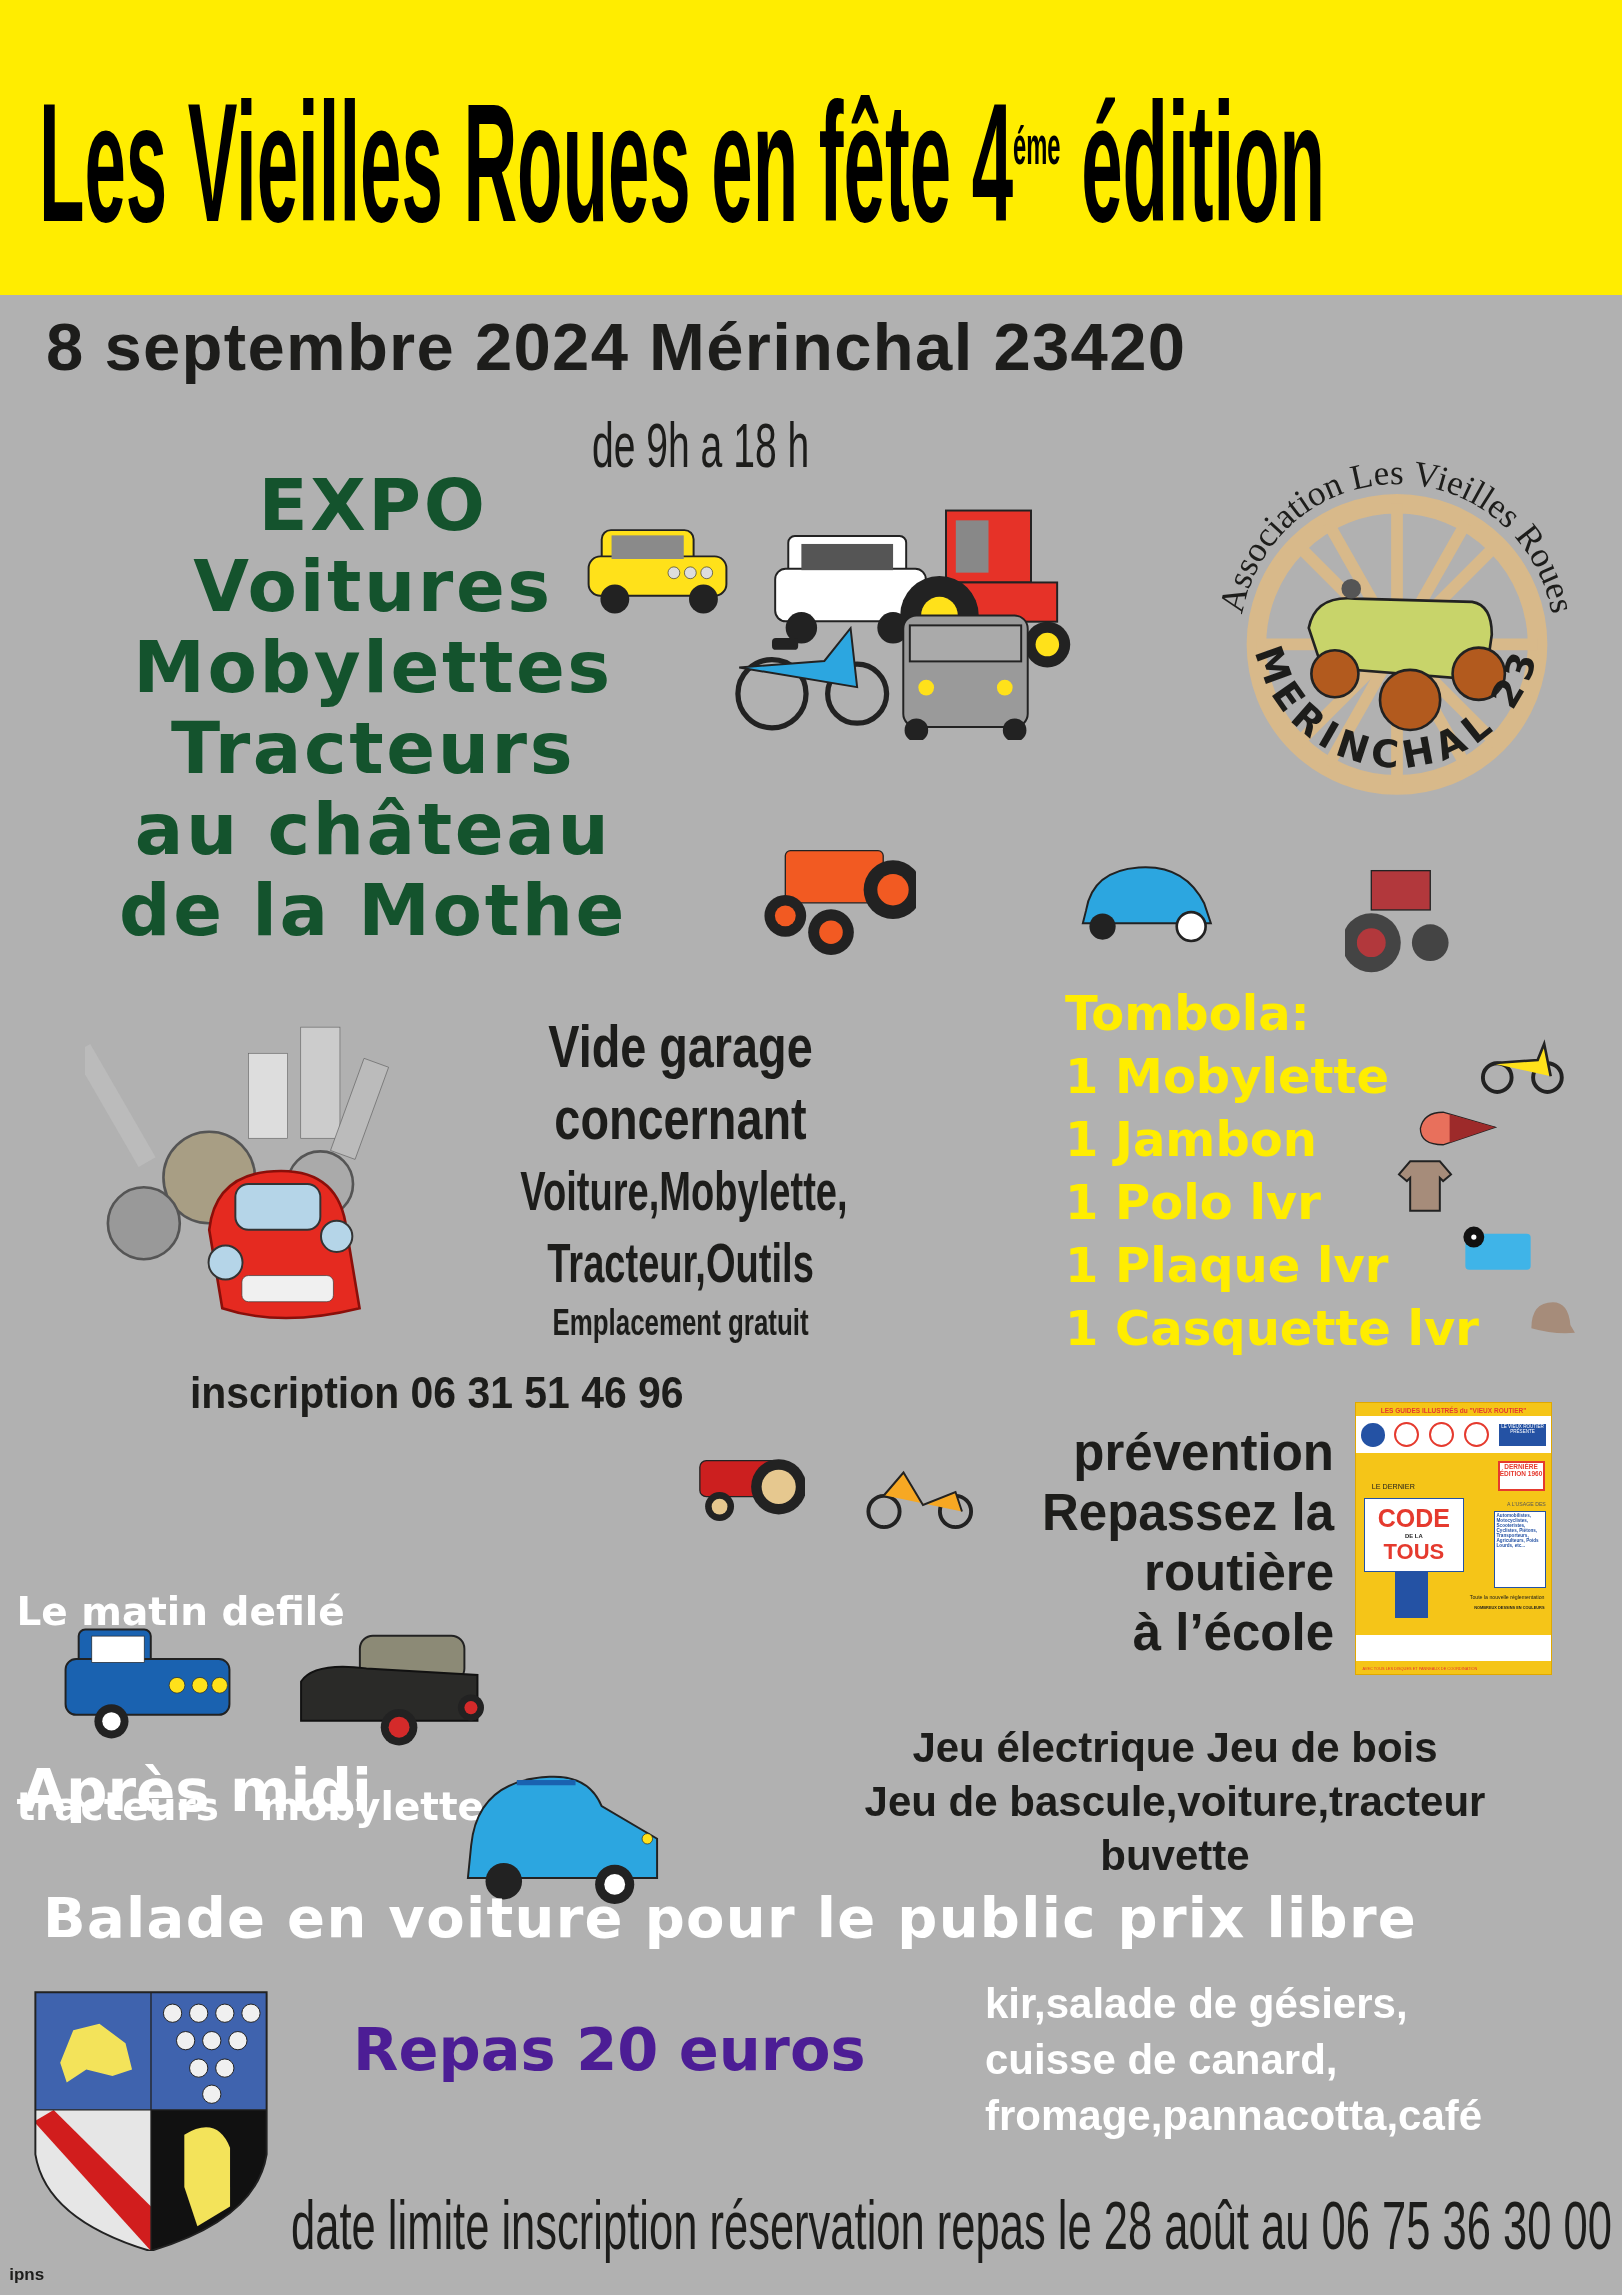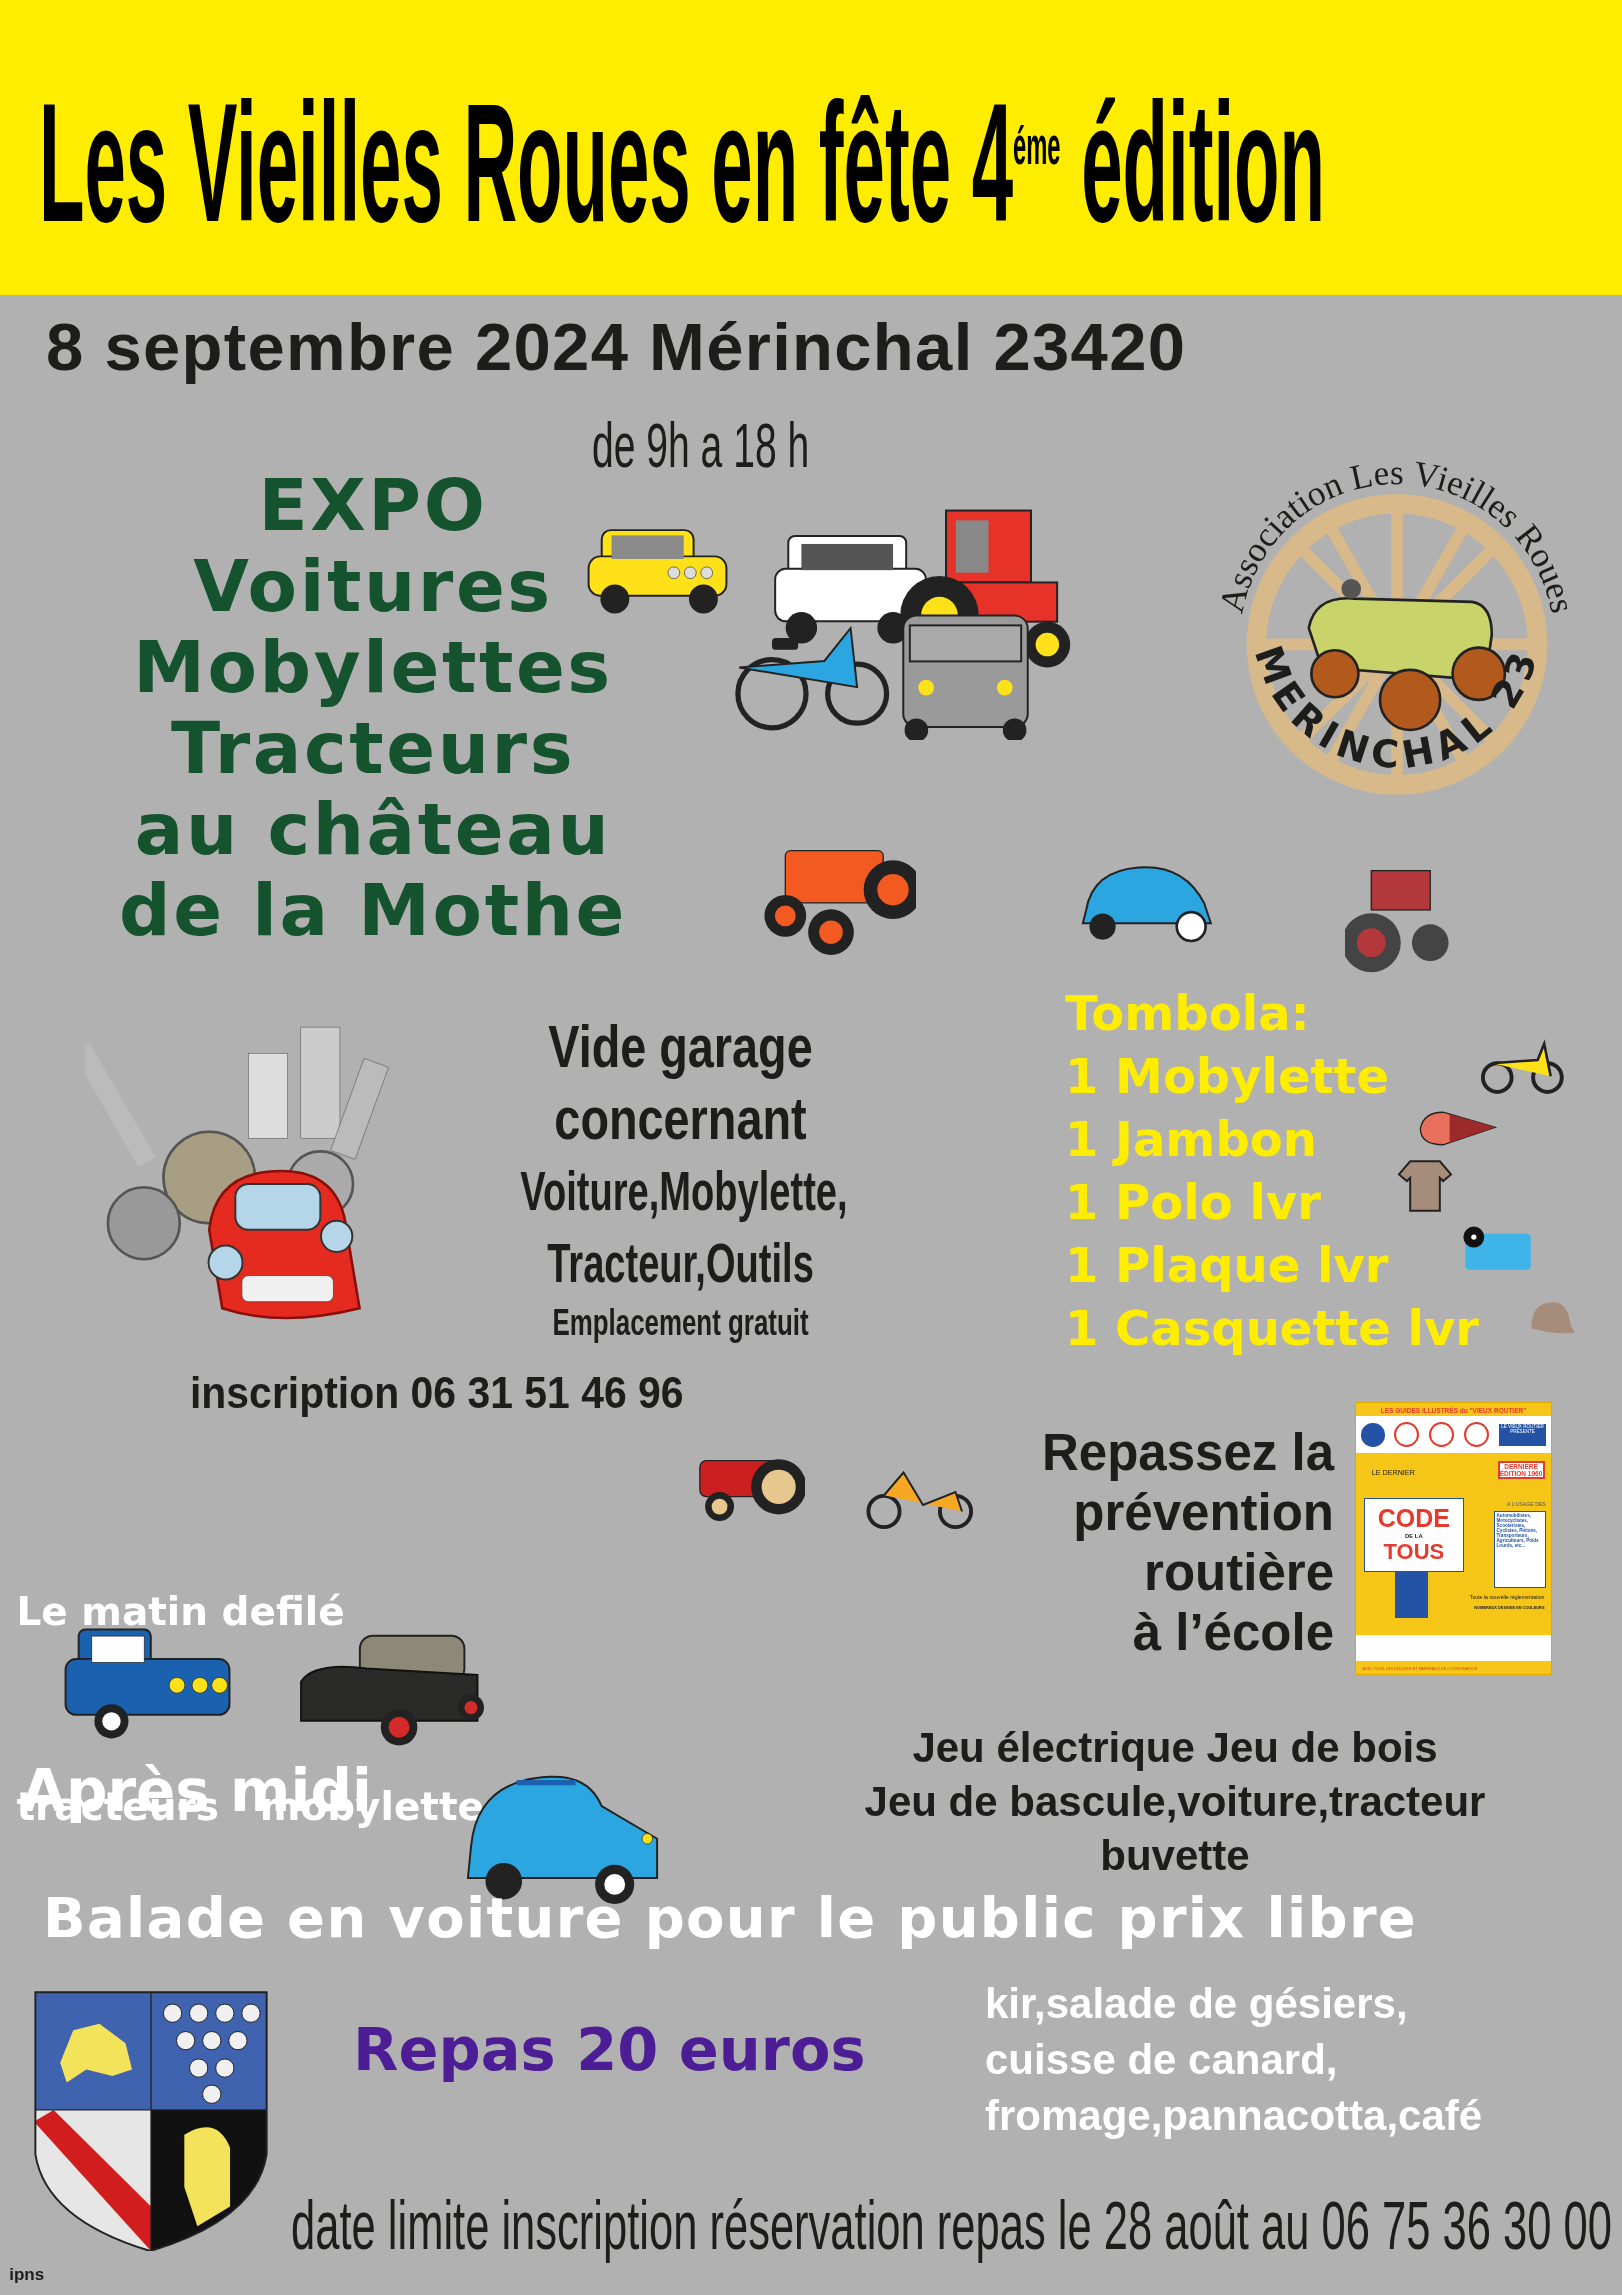--- a/index.html
+++ b/index.html
@@ -277,36 +277,36 @@
   <circle cx="135" cy="50" r="42" fill="#222"></circle>
     <circle cx="135" cy="50" r="26" fill="#e6c88f"></circle>
 </svg>
 <svg class="abs" style="left:864px;top:1466px" width="118" height="65" viewBox="0 0 180 100">
   <circle cx="30" cy="70" r="24" fill="none" stroke="#222" stroke-width="6"></circle>
   <circle cx="140" cy="70" r="24" fill="none" stroke="#222" stroke-width="6"></circle>
   <path d="M30,45 L60,10 L90,60 L140,40 L150,70" fill="#f7a823" stroke="#222" stroke-width="3"></path>
 </svg>
 
 <div class="abs prevention">
+  <div>prévention</div>
   <div>Repassez la</div>
-  <div>prévention</div>
   <div>routière</div>
   <div>à l’école</div>
 </div>
 <div class="abs codebook">
   <div style="font-size:6.5px;color:#e53a2e;text-align:center;font-weight:bold;margin-top:3.9px;">LES GUIDES ILLUSTRÉS du "VIEUX ROUTIER"</div>
   <div style="background:#fff;height:37px;margin:2.6px 0;display:flex;align-items:center;justify-content:space-around;">
     <div style="width:23.6px;height:23.6px;border-radius:50%;background:#2452a4;"></div>
     <div style="width:21px;height:21px;border-radius:50%;border:2.6px solid #e53a2e;"></div>
     <div style="width:21px;height:21px;border-radius:50%;border:2.6px solid #e53a2e;"></div>
     <div style="width:21px;height:21px;border-radius:50%;border:2.6px solid #e53a2e;"></div>
     <div style="width:47px;height:22px;background:#2452a4;color:#fff;font-size:4.6px;text-align:center;">LE VIEUX ROUTIER PRÉSENTE</div>
   </div>
   <div style="display:flex;justify-content:space-between;padding:5.2px 6.5px 0 15.7px;font-size:7.2px;">
-    <span style="margin-top:7px;">LE DERNIER</span>
+    <span style="margin-top:21px;">LE DERNIER</span>
     <span style="width:43px;border:2px solid #e53a2e;background:#fff;color:#e53a2e;font-weight:bold;font-size:6.5px;text-align:center;">DERNIÈRE ÉDITION 1960</span>
   </div>
   <div style="position:absolute;left:7.9px;top:95px;width:98px;height:72px;background:#fff;border:1.3px solid #2452a4;text-align:center;color:#e53a2e;font-weight:bold;">
     <div style="font-size:25px;line-height:29px;margin-top:5.2px;text-align:center;">CODE</div>
     <div style="font-size:5.9px;color:#222;">DE LA</div>
     <div style="font-size:22px;line-height:25px;">TOUS</div>
   </div>
   <div style="position:absolute;left:39px;top:169px;width:33px;height:46px;background:#2452a4;"></div>
   <div style="position:absolute;right:5.2px;top:98px;font-size:5.2px;color:#555;">A L'USAGE DES</div>
   <div style="position:absolute;right:5.2px;top:108px;width:47px;height:72px;background:#fff;border:1.3px solid #2452a4;font-size:4.6px;color:#2452a4;font-weight:bold;padding:1.3px;">Automobilistes, Motocyclistes, Scooteristes, Cyclistes, Piétons, Transporteurs, Agriculteurs, Poids Lourds, etc...</div>

